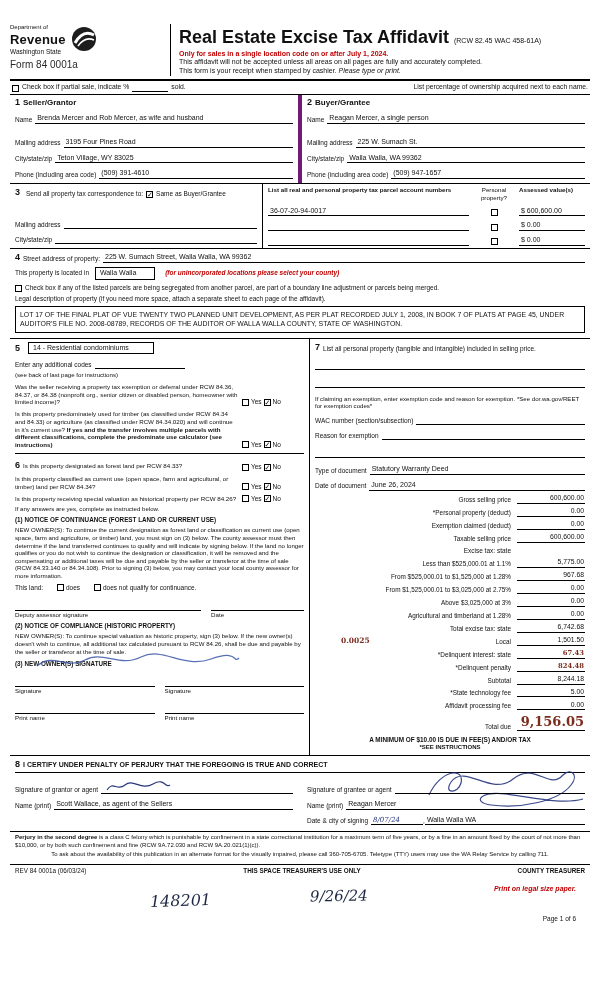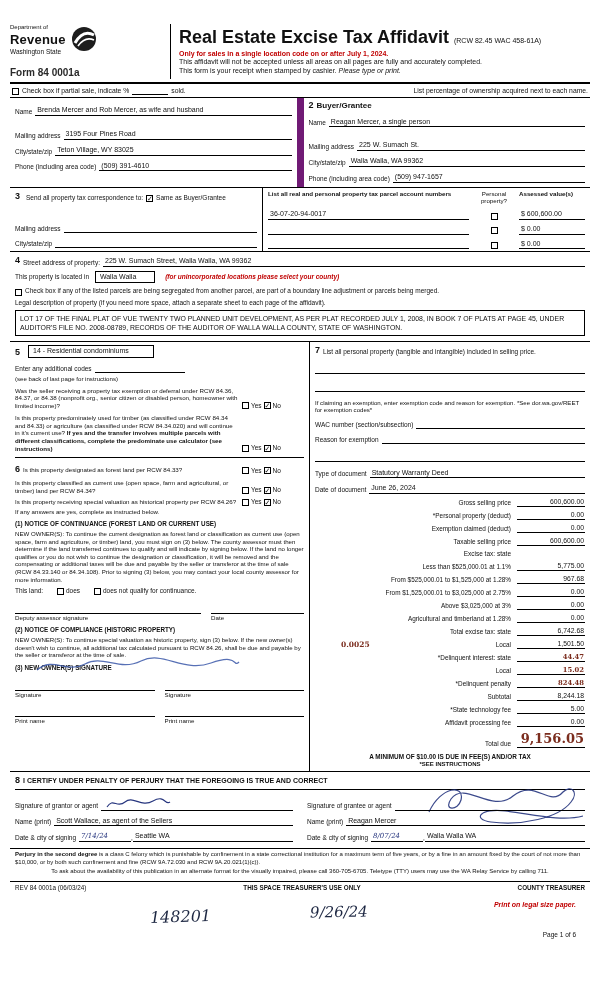--- a/index.html
+++ b/index.html
@@ -17,35 +17,35 @@
   .lbl{white-space:nowrap;margin-right:3px}
   .hw{font-family:"DejaVu Serif",serif;font-style:italic;color:#26357e}
   .hwred{font-family:"DejaVu Serif",serif;color:#7b2d1e;font-weight:bold}
   
   .hdr{display:flex;gap:8px}
   .hdr-left{width:152px}
   .dept-row{display:flex;align-items:center;gap:5px}
   .dept1{font-size:6px}
   .dept2{font-size:13px;font-weight:bold;letter-spacing:.2px}
   .dept3{font-size:6.5px}
-  .formno{font-size:10px;font-weight:bold;color:#2a2a2a;margin-top:11px}
+  .formno{font-size:10px;font-weight:normal;color:#2a2a2a;margin-top:3px}
   .hdr-sep{width:1px;background:#000}
   .hdr-right{flex:1;padding-top:2px}
   .title{font-size:18px;font-weight:bold}
   .rcw{font-size:7px;margin-left:3px}
   .rednote{color:#c00000;font-size:7px;font-weight:bold;margin-top:1px}
   .hnote{font-size:7px}
   
   .partial{border-top:2px solid #000;margin-top:3px;padding:2px 2px;display:flex;align-items:flex-end;gap:3px;font-size:6.8px}
   .partial .spacer{flex:1}
   
   .cols{display:flex}
   .s12{border-top:1px solid #000}
   .s12 .col{flex:1;padding:2px 5px 4px}
-  .s12 .col+.col{border-left:7px solid #701a75}
+  .s12 .col+.col{border-left:4px solid #701a75}
   .frow{display:flex;align-items:flex-end;margin-top:6px}
   .sech{font-size:8px}
   
   .s3{display:flex;border-top:1px solid #000}
   .s3l{width:252px;padding:3px 5px}
   .s3r{flex:1;padding:2px 5px;border-left:1px solid #000}
   .c1{flex:1}.c2{width:50px;text-align:center}.c3{width:66px;text-align:left}
   .s3hdr{display:flex;font-size:6.2px;align-items:flex-start}
   .s3row{display:flex;align-items:flex-end;margin-top:5px}
   
@@ -137,20 +137,21 @@
     <span class="cb"></span>
     <span>Check box if partial sale, indicate %</span>
     <span class="fld" style="width:36px"></span>
     <span>sold.</span>
     <span class="spacer"></span>
     <span>List percentage of ownership acquired next to each name.</span>
   </div>
 
   <div class="cols s12">
     <div class="col">
+      <div class="sech"><span class="num">1</span><span class="b">Seller/Grantor</span></div>
       <div class="frow">
           <span class="lbl">Name</span>
           <span class="fld grow">Brenda Mercer and Rob Mercer, as wife and husband</span>
         </div>
       <div class="frow" style="margin-top:14px">
           <span class="lbl">Mailing address</span>
           <span class="fld grow">3195 Four Pines Road</span>
         </div>
       <div class="frow">
           <span class="lbl">City/state/zip</span>
@@ -413,25 +414,21 @@
           <span class="ml">Total excise tax: state</span>
           <span class="mv">6,742.68</span>
         </div>
       <div class="mrow">
           <span class="rate hwred">0.0025</span>
           <span class="ml">Local</span>
           <span class="mv">1,501.50</span>
         </div>
       <div class="mrow">
           <span class="ml">*Delinquent interest: state</span>
-          <span class="mv"><span class="hwred">44.47</span></span>
-        </div>
-      <div class="mrow">
-          <span class="ml">Local</span>
-          <span class="mv"><span class="hwred">15.02</span></span>
+          <span class="mv"><span class="hwred">67.43</span></span>
         </div>
       <div class="mrow">
           <span class="ml">*Delinquent penalty</span>
           <span class="mv"><span class="hwred">824.48</span></span>
         </div>
       <div class="mrow">
           <span class="ml">Subtotal</span>
           <span class="mv">8,244.18</span>
         </div>
       <div class="mrow">
@@ -460,26 +457,20 @@
           <span class="fld grow sigfld">
             <svg width="70" height="16" viewBox="0 0 70 16">
               <path d="M4 11 C10 1 14 13 22 6 S38 12 50 5 S62 10 67 6" stroke="#26357e" stroke-width="1.1" fill="none"></path>
             </svg>
           </span>
         </div>
         <div class="frow">
           <span class="lbl">Name (print)</span>
           <span class="fld grow">Scott Wallace, as agent of the Sellers</span>
         </div>
-        <div class="frow">
-          <span class="lbl">Date &amp; city of signing</span>
-          <span class="fld" style="width:52px"><span class="hw">7/14/24</span></span>
-          <span>,</span>
-          <span class="fld grow">Seattle WA</span>
-        </div>
       </div>
       <div class="s8col">
         <svg class="flourish" width="170" height="56" viewBox="0 0 170 56">
           <path d="M8 34 C20 8 44 6 40 22 C37 33 22 33 30 21 C44 2 70 36 92 18 S128 30 142 14 C150 6 158 14 150 24 C138 40 100 48 70 44 C50 41 60 30 84 33 C110 36 140 44 162 38" stroke="#26357e" stroke-width="1.2" fill="none" opacity="0.9"></path>
         </svg>
         <div class="frow" style="margin-top:2px">
           <span class="lbl">Signature of grantee or agent</span>
           <span class="fld grow sigfld"></span>
         </div>
         <div class="frow">

